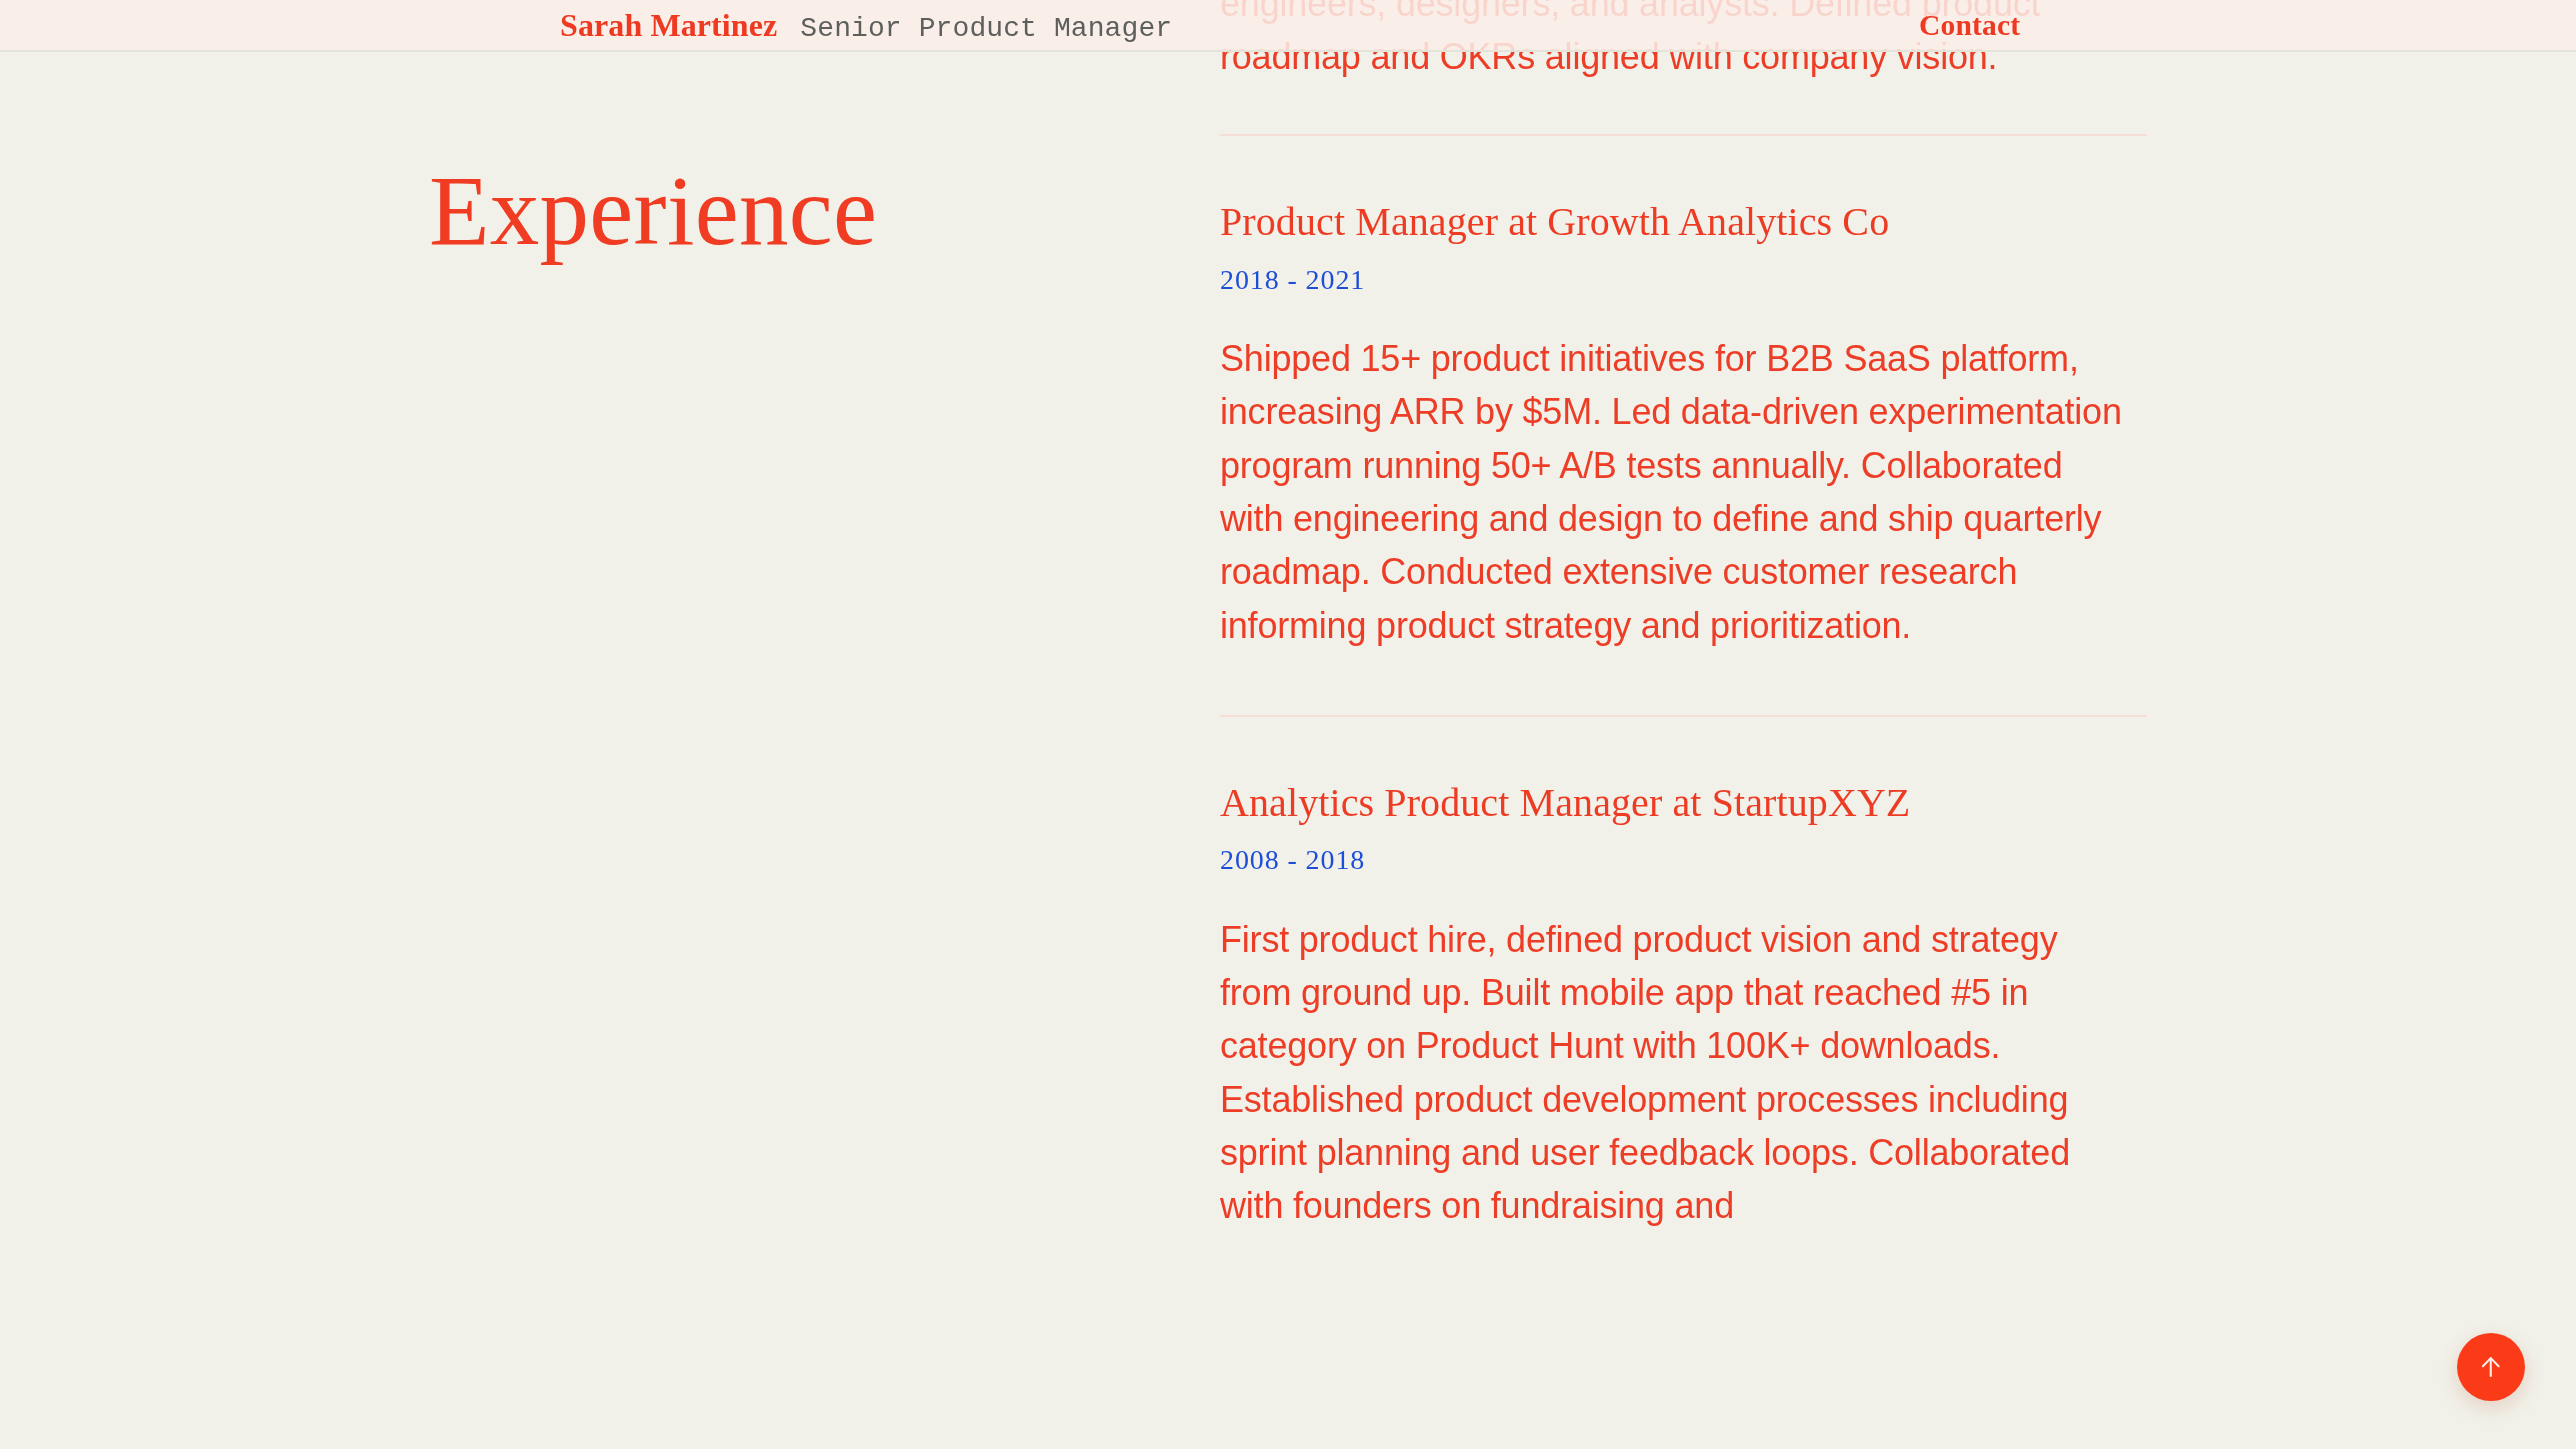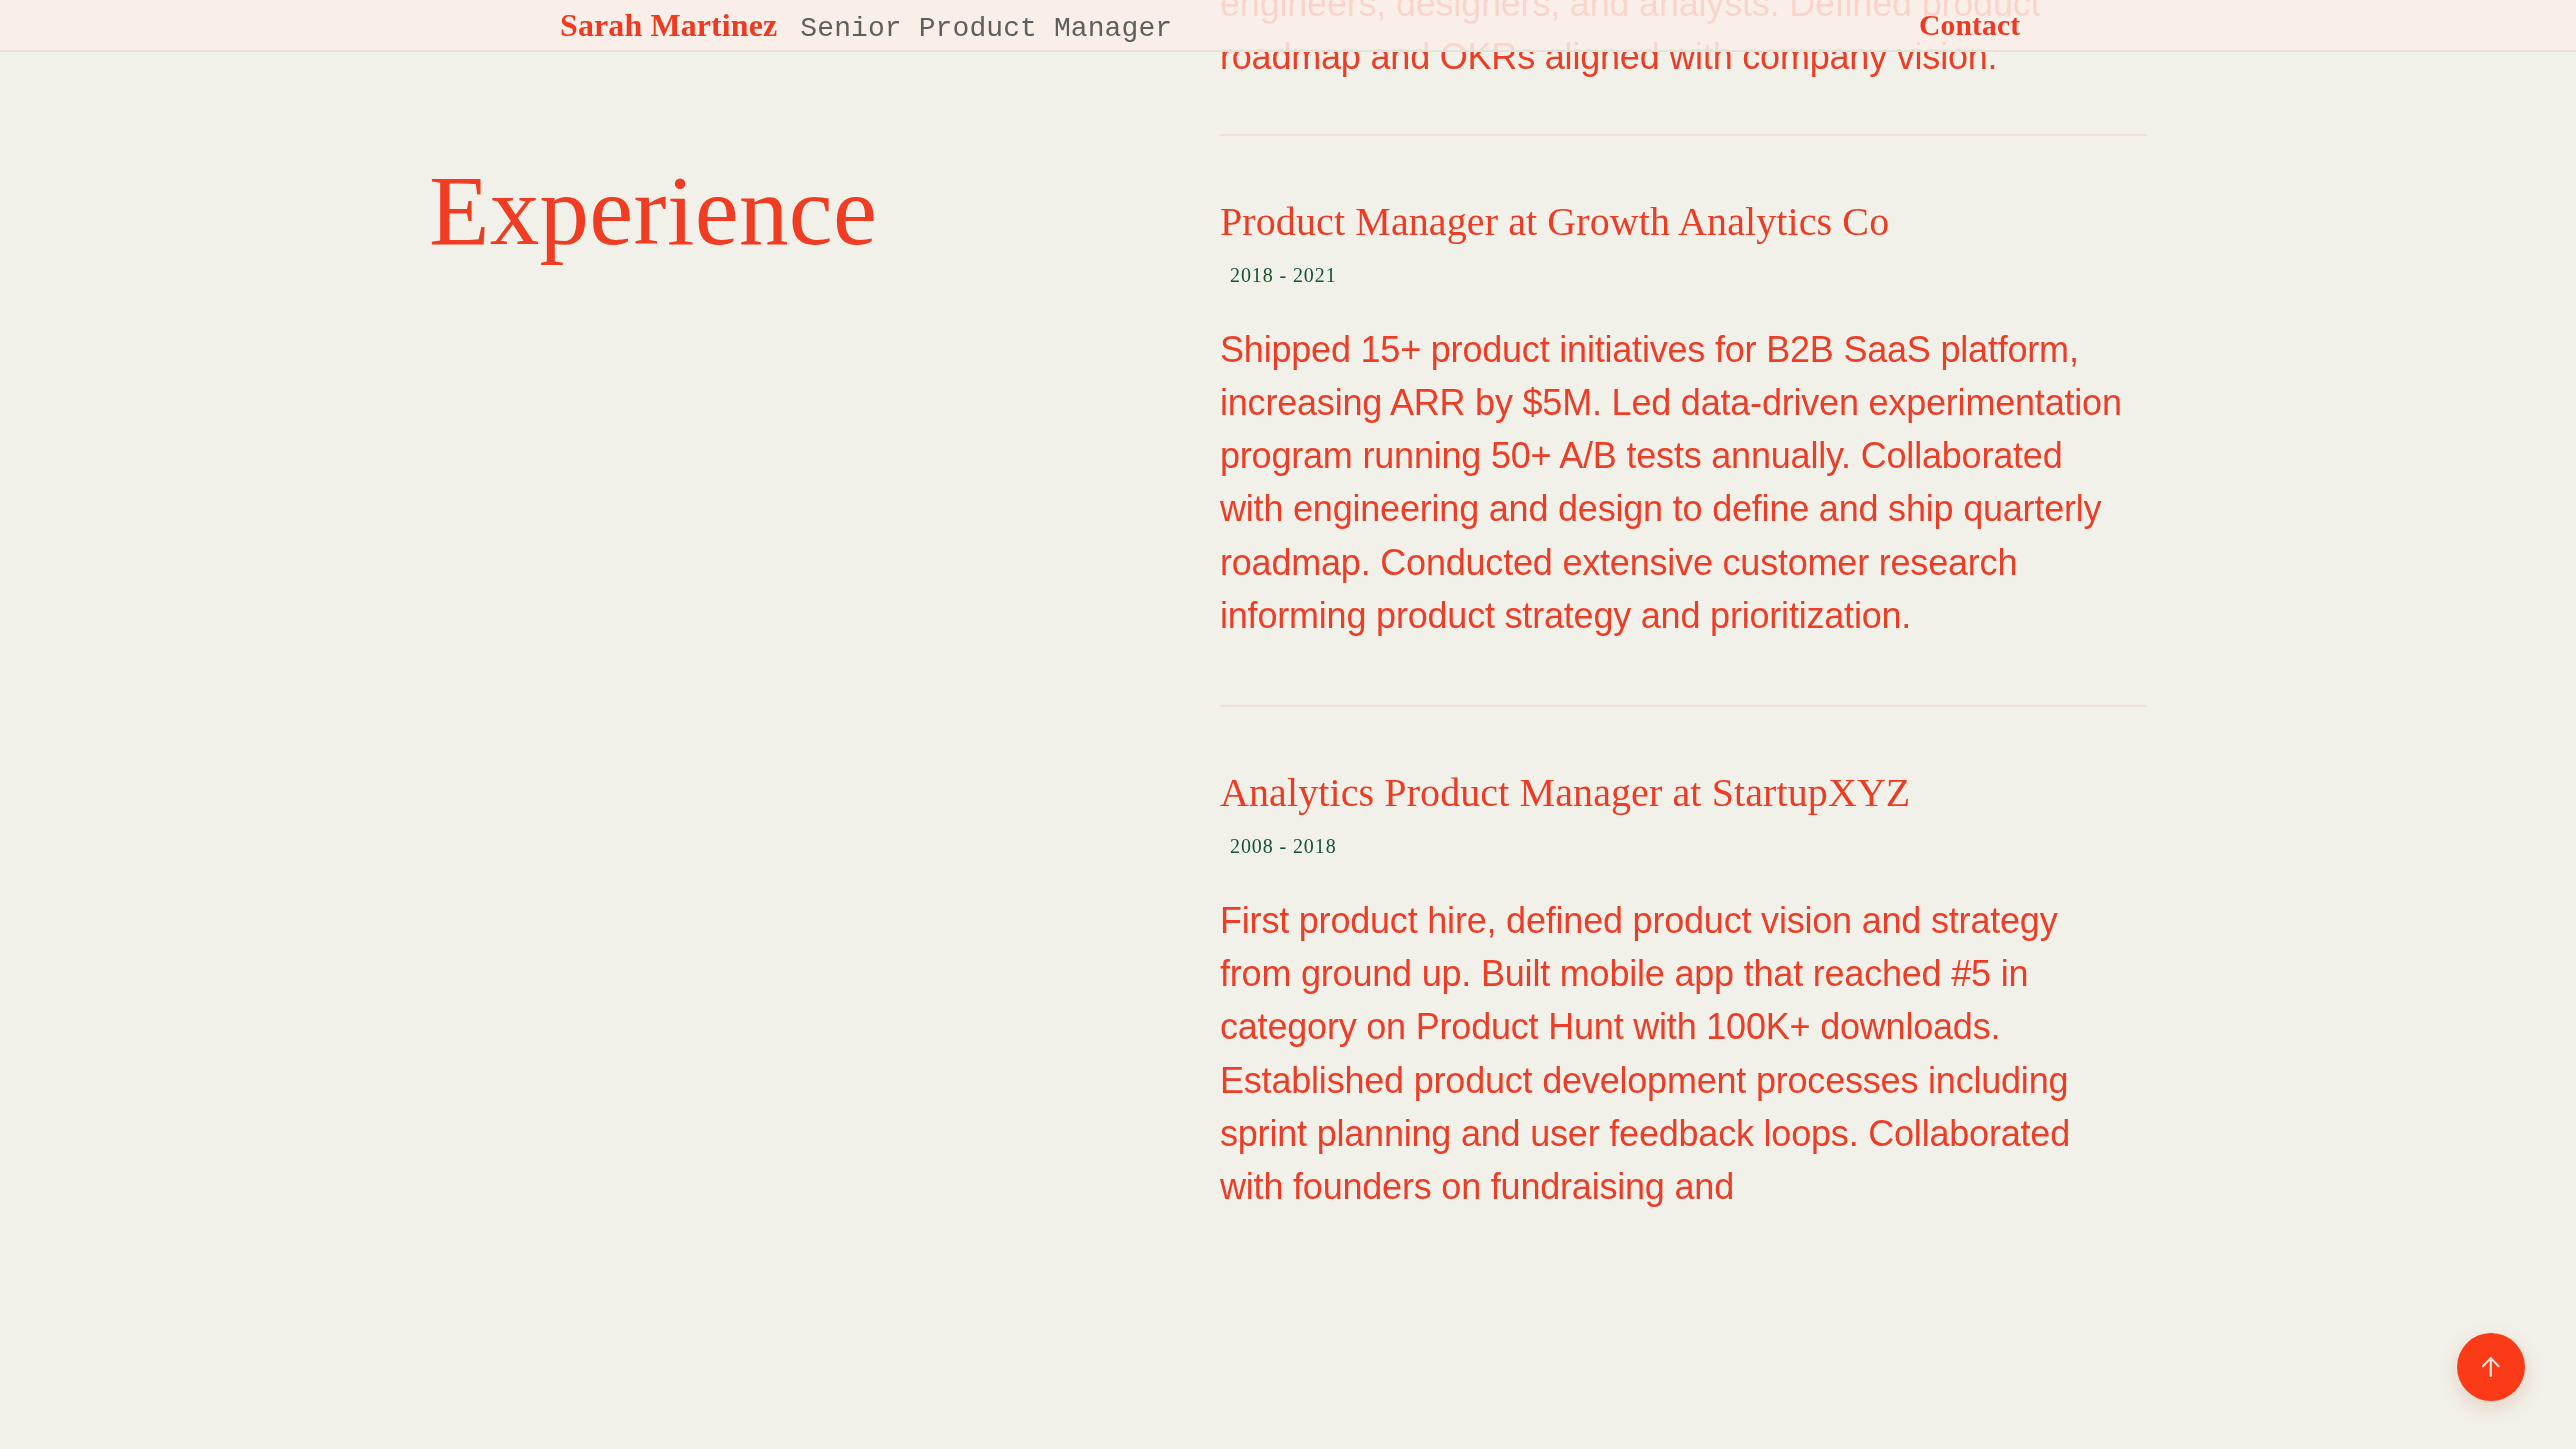--- a/index.html
+++ b/index.html
@@ -58,26 +58,25 @@
     font-size:40px;
     line-height:1.18;
     letter-spacing:0.1px;
     color:#ee3b23;
     margin-bottom:17.4px;
   }
 
   .entry-dates {
     font-family:"Liberation Serif", serif;
     font-weight:400;
-    font-size:20px;
+    font-size:28px;
     line-height:1.2;
     letter-spacing:0.9px;
-    color:#14532d;
+    color:#1d4ed8;
     margin-bottom:36px;
-    margin-left:10px;
   }
 
   .entry-body {
     font-family:"Liberation Sans", sans-serif;
     font-weight:400;
     font-size:36px;
     line-height:1.48;
     letter-spacing:-0.2px;
     color:#ee3d26;
     max-width:907px;

